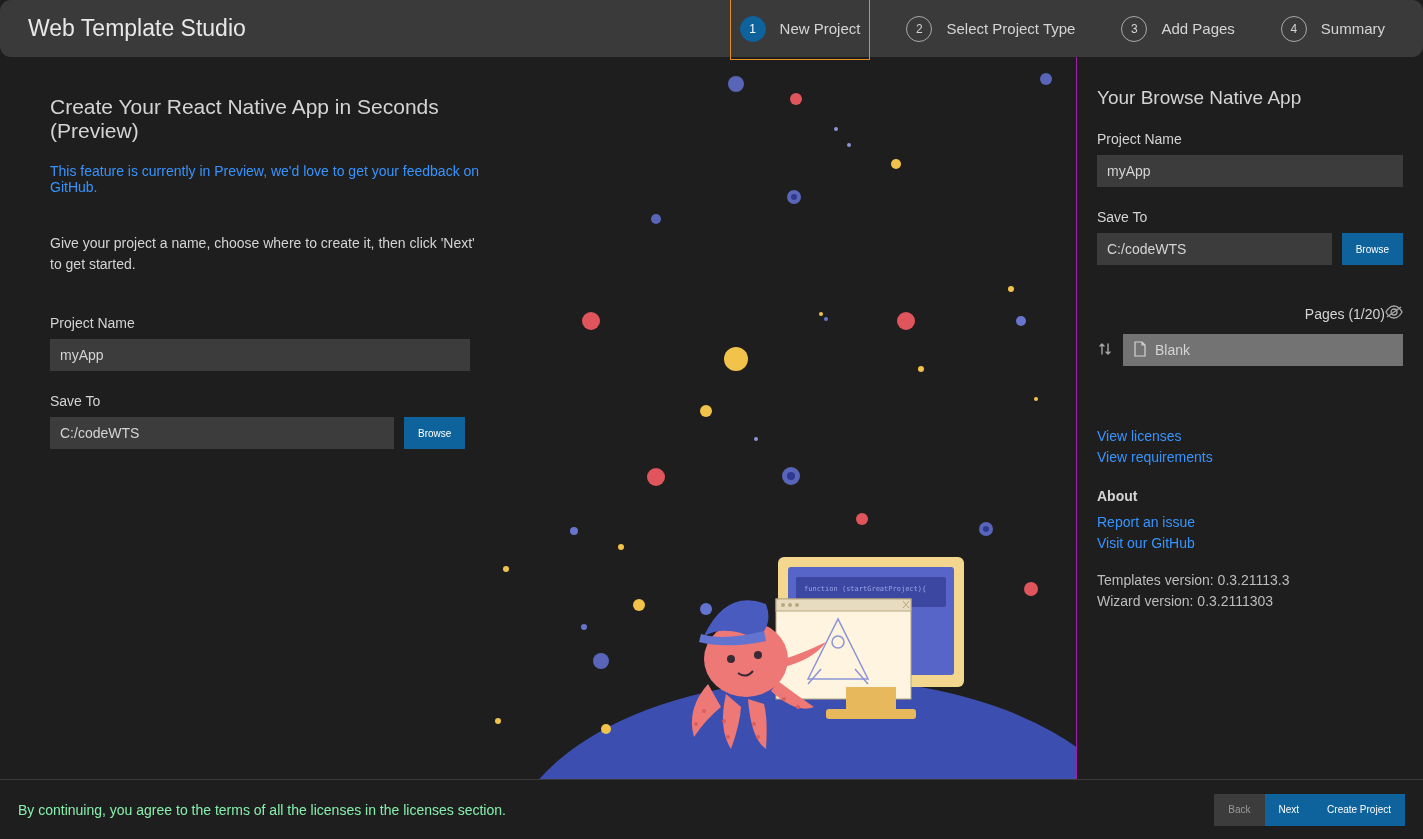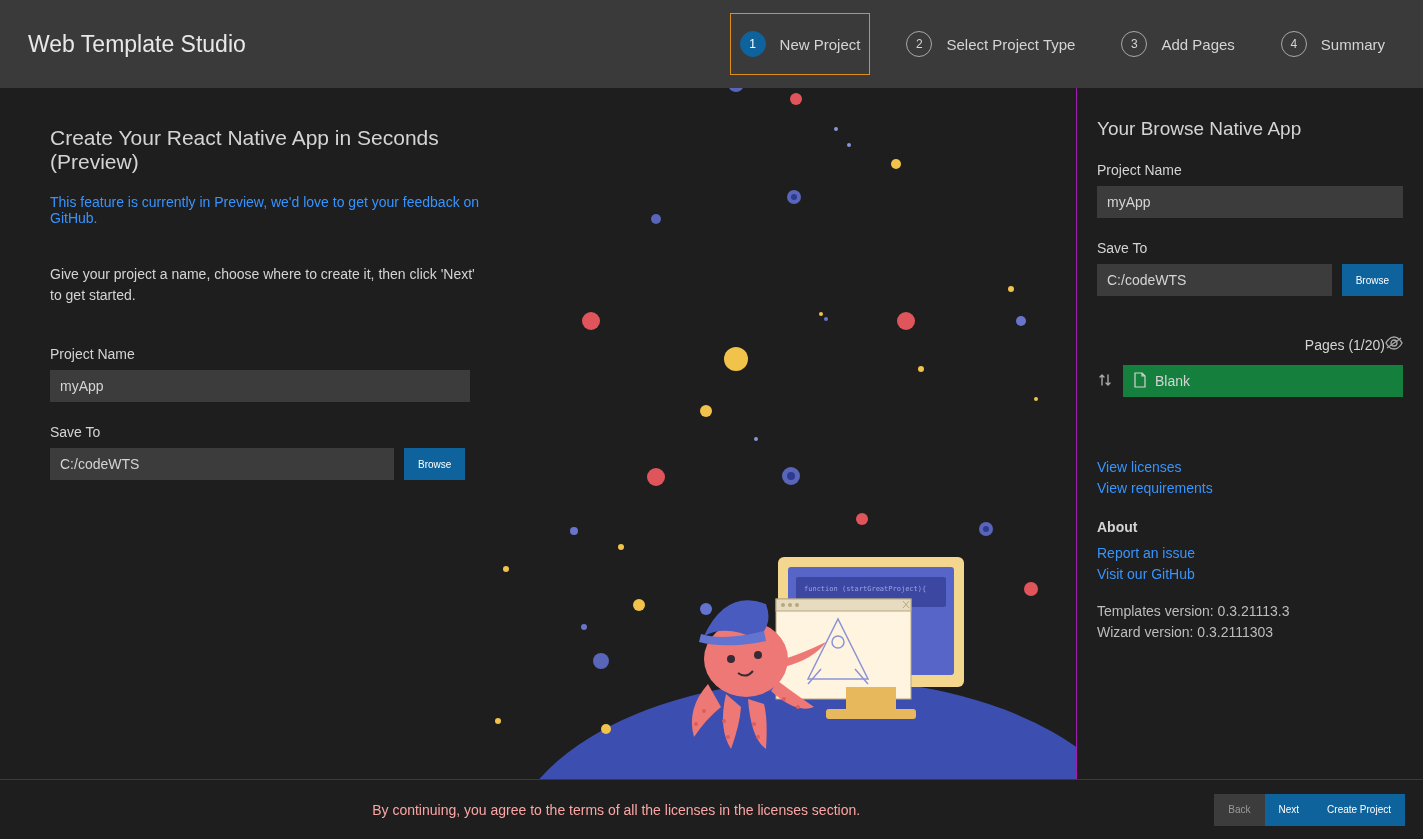--- a/index.html
+++ b/index.html
@@ -11,24 +11,25 @@
       width: 1423px;
       height: 839px;
       overflow: hidden;
       display: flex;
       flex-direction: column;
     }
 
     
     .header {
       background: #3a3a3a;
-      height: 88px;
+      height: 57px;
       display: flex;
       align-items: center;
       padding: 4px 28px;
+      border-radius: 11px;
     }
     .app-title {
       font-size: 23px;
       font-weight: 300;
       color: #e8e8e8;
       flex: 1;
     }
     .steps {
       display: flex;
       align-items: center;
@@ -174,21 +175,21 @@
     .pages-header span { font-size: 14px; }
     .eye-icon { color: #a8a8a8; cursor: pointer; }
     .page-row {
       display: flex;
       align-items: center;
       gap: 10px;
     }
     .reorder-icon { color: #a8a8a8; width: 16px; text-align: center; }
     .page-item {
       flex: 1;
-      background: #15803d;
+      background: #737373;
       height: 32px;
       display: flex;
       align-items: center;
       padding: 0 10px;
       gap: 8px;
       color: #d4d4d4;
     }
     .file-icon { color: #d4d4d4; }
 
     .links {
@@ -218,23 +219,22 @@
       height: 60px;
       background: #1e1e1e;
       border-top: 1px solid #3a3a3a;
       display: flex;
       align-items: center;
       padding: 0 18px;
     }
     .footer-text {
       flex: 1;
       font-size: 14px;
-      color: #fca5a5;
+      color: #86efac;
       padding-left: -6px;
-      text-align: center;
     }
     .footer-actions { display: flex; }
     .btn-secondary { background: #3c3c3c; color: #9a9a9a; cursor: default; }
   </style>
 </head>
 <body>
 
 <div class="header">
   <div class="app-title">Web Template Studio</div>
   <div class="steps">

